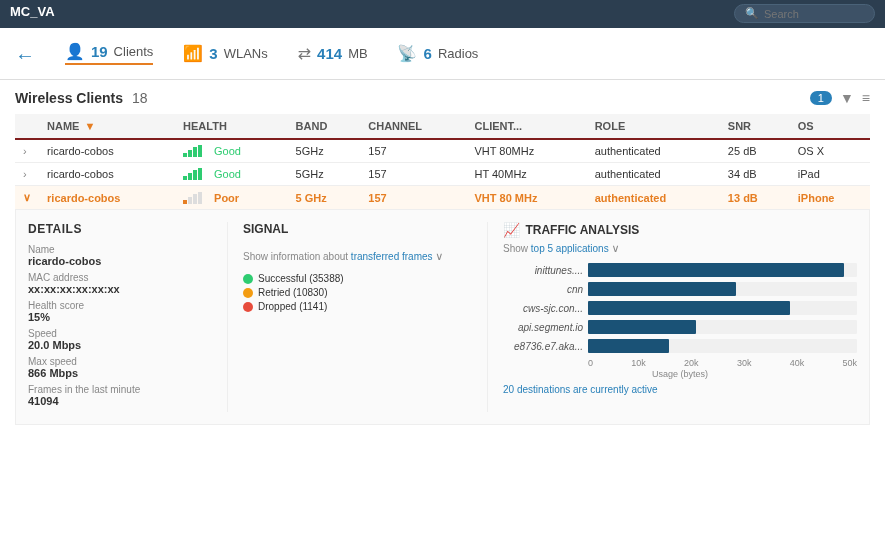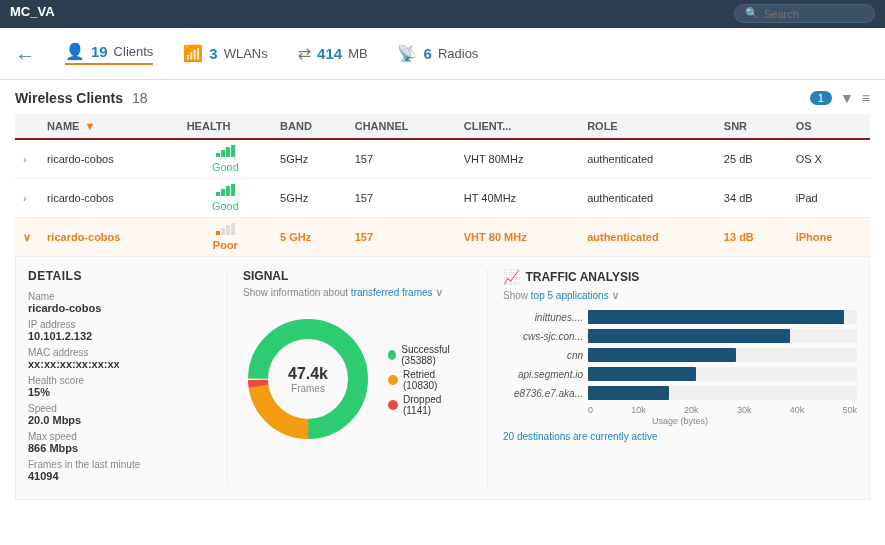--- a/index.html
+++ b/index.html
@@ -36,21 +36,21 @@
     .clients-table { width: 100%; border-collapse: collapse; font-size: 11px; }
     .clients-table th { background: #f5f5f5; color: #555; font-weight: bold; padding: 6px 8px; text-align: left; border-bottom: 2px solid #7f1d1d; font-size: 11px; cursor: pointer; }
     .clients-table th .sort-icon { color: #e67e22; margin-left: 2px; }
     .clients-table td { padding: 5px 8px; border-bottom: 1px solid #eee; vertical-align: middle; }
     .clients-table tr.expanded { background: #fff8f0; }
     .clients-table tr.expanded td { color: #e67e22; font-weight: bold; border-bottom: none; }
     .expand-arrow { color: #888; cursor: pointer; font-size: 11px; }
     .expand-arrow.open { color: #e67e22; }
 
     
-    .health-good { display: flex; align-items: center; gap: 4px; flex-direction: column; }
+    .health-good { display: flex; gap: 12px; }
     .health-bars { display: flex; gap: 1px; align-items: flex-end; height: 12px; }
     .health-bar { width: 4px; background: #2ecc71; }
     .health-bar.h1 { height: 4px; }
     .health-bar.h2 { height: 7px; }
     .health-bar.h3 { height: 10px; }
     .health-bar.h4 { height: 12px; }
     .health-bar.poor { background: #e67e22; }
     .health-label { color: #2ecc71; font-size: 11px; }
     .health-label.poor { color: #e67e22; }
 
@@ -85,21 +85,21 @@
     .chart-axis { display: flex; justify-content: space-between; font-size: 9px; color: #888; margin-top: 3px; padding-left: 85px; }
     .chart-footer { font-size: 10px; color: #2980b9; margin-top: 5px; cursor: pointer; }
 
     
     .traffic-heading { display: flex; align-items: center; gap: 5px; margin-bottom: 4px; }
     .traffic-title { font-size: 12px; font-weight: bold; color: #333; }
     .traffic-link { color: #2980b9; cursor: pointer; }
     .chart-icon { color: #2980b9; font-size: 14px; }
 
     
-    .signal-heading { display: flex; align-items: flex-end; gap: 5px; margin-bottom: 3px; }
+    .signal-heading { display: flex; align-items: flex-end; gap: 5px; margin-bottom: 14px; }
     .signal-title { font-size: 12px; font-weight: bold; color: #333; }
     .signal-link { color: #2980b9; text-align: center; }
     .chevron { color: #888; font-size: 11px; }
   </style>
 </head>
 <body>
 
 <div class="title-bar">
   <span>MC_VA</span>
   <div class="title-bar-right">
@@ -243,24 +243,20 @@
 
   <div class="detail-panel">
 
     <div class="detail-section">
       <div class="detail-heading">DETAILS</div>
       <div class="detail-field">
         <div class="field-label">Name</div>
         <div class="field-value">ricardo-cobos</div>
       </div>
       <div class="detail-field">
-        <div class="field-label">IP address</div>
-        <div class="field-value">10.101.2.132</div>
-      </div>
-      <div class="detail-field">
         <div class="field-label">MAC address</div>
         <div class="field-value">xx:xx:xx:xx:xx:xx</div>
       </div>
       <div class="detail-field">
         <div class="field-label">Health score</div>
         <div class="field-value">15%</div>
       </div>
       <div class="detail-field">
         <div class="field-label">Speed</div>
         <div class="field-value">20.0 Mbps</div>
@@ -279,36 +275,20 @@
       <div class="signal-heading">
         <span class="signal-title">SIGNAL</span>
       </div>
       <div style="font-size:10px;color:#888;margin-bottom:5px;">
         <span>Show information about</span>
         <span class="signal-link">transferred frames</span>
         <span class="chevron">∨</span>
       </div>
 
       <div style="display:flex;align-items:center;gap:15px;">
-        <div class="donut-container">
-          <svg width="130" height="130" viewBox="0 0 130 130">
-
-            <circle cx="65" cy="65" r="50" fill="none" stroke="#eee" stroke-width="20"></circle>
-
-            <circle cx="65" cy="65" r="50" fill="none" stroke="#2ecc71" stroke-width="20" stroke-dasharray="235.6 78.5" stroke-dashoffset="78.5" transform="rotate(-90 65 65)"></circle>
-
-            <circle cx="65" cy="65" r="50" fill="none" stroke="#f39c12" stroke-width="20" stroke-dasharray="72 242" stroke-dashoffset="-156.5" transform="rotate(-90 65 65)"></circle>
-
-            <circle cx="65" cy="65" r="50" fill="none" stroke="#e74c3c" stroke-width="20" stroke-dasharray="6.3 307.7" stroke-dashoffset="-228" transform="rotate(-90 65 65)"></circle>
-          </svg>
-          <div class="donut-center">
-            <div class="donut-value">47.4k</div>
-            <div class="donut-label">Frames</div>
-          </div>
-        </div>
 
         <div class="donut-legend">
           <div class="legend-item">
             <div class="legend-dot green"></div>
             <span>Successful (35388)</span>
           </div>
           <div class="legend-item">
             <div class="legend-dot orange"></div>
             <span>Retried (10830)</span>
           </div>
@@ -332,29 +312,29 @@
       </div>
 
       <div class="bar-chart">
         <div class="bar-row">
           <div class="bar-label">inittunes....</div>
           <div class="bar-track">
             <div class="bar-fill" style="width:95%;"></div>
           </div>
         </div>
         <div class="bar-row">
+          <div class="bar-label">cnn</div>
+          <div class="bar-track">
+            <div class="bar-fill" style="width:55%;"></div>
+          </div>
+        </div>
+        <div class="bar-row">
           <div class="bar-label">cws-sjc.con...</div>
           <div class="bar-track">
             <div class="bar-fill" style="width:75%;"></div>
-          </div>
-        </div>
-        <div class="bar-row">
-          <div class="bar-label">cnn</div>
-          <div class="bar-track">
-            <div class="bar-fill" style="width:55%;"></div>
           </div>
         </div>
         <div class="bar-row">
           <div class="bar-label">api.segment.io</div>
           <div class="bar-track">
             <div class="bar-fill" style="width:40%;"></div>
           </div>
         </div>
         <div class="bar-row">
           <div class="bar-label">e8736.e7.aka...</div>

